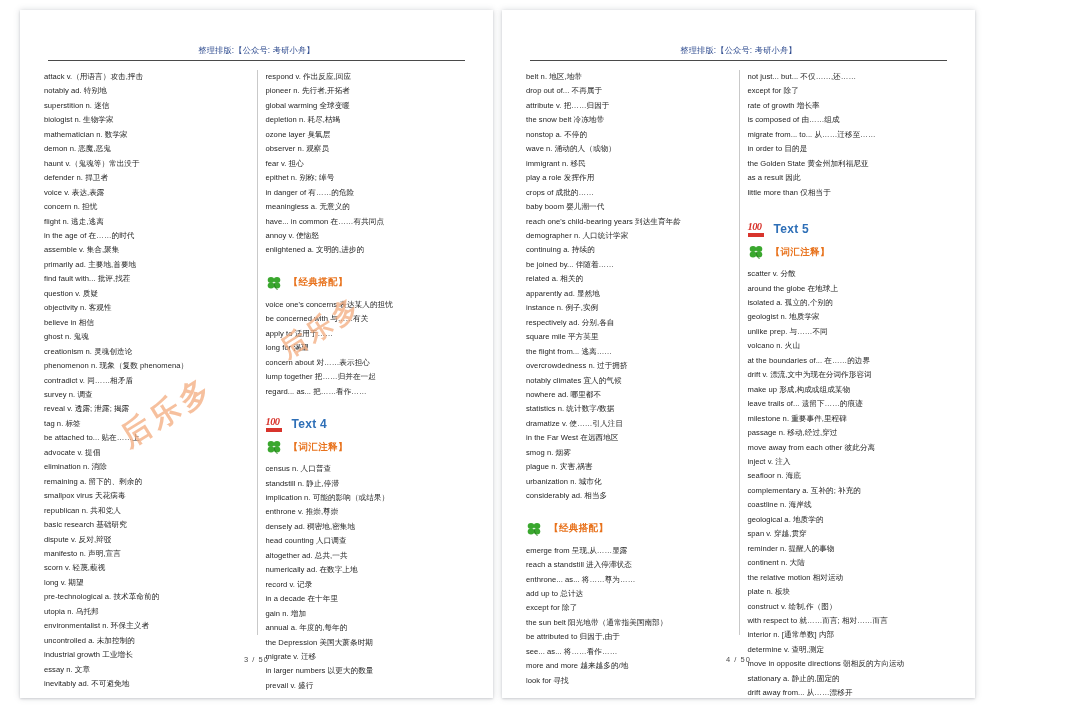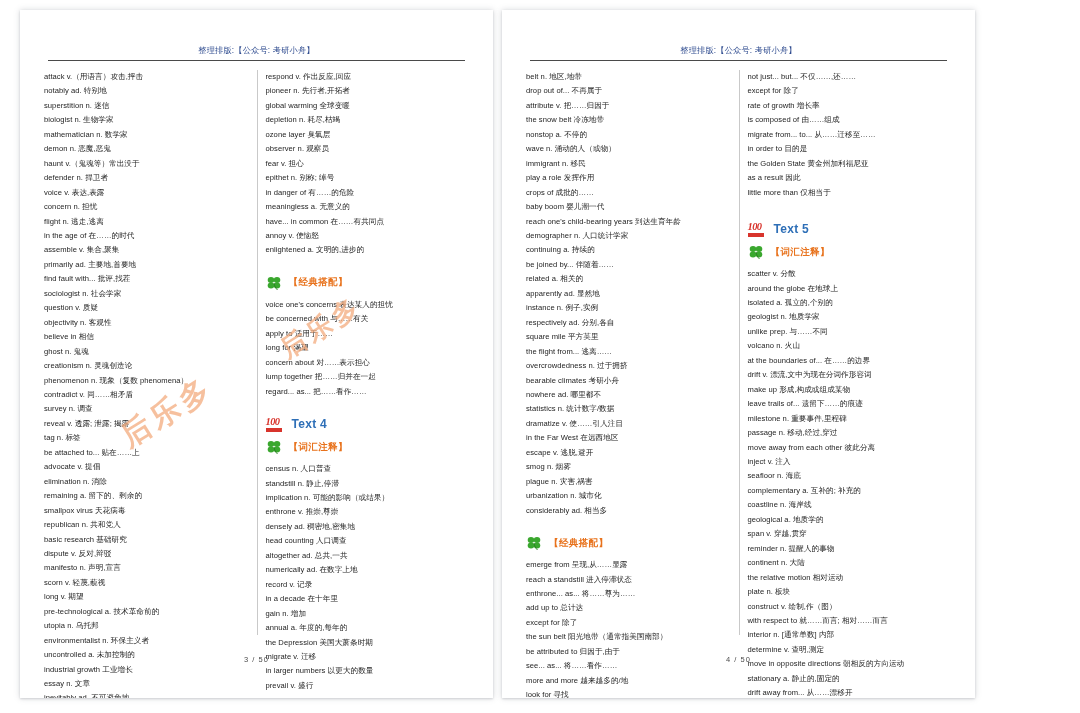--- a/index.html
+++ b/index.html
@@ -195,21 +195,20 @@
             <div class="entry">demon  n. 恶魔,恶鬼</div>
             <div class="entry">haunt  v.（鬼魂等）常出没于</div>
             <div class="entry">defender  n. 捍卫者</div>
             <div class="entry">voice  v. 表达,表露</div>
             <div class="entry">concern  n. 担忧</div>
             <div class="entry">flight  n. 逃走,逃离</div>
             <div class="entry">in the age of  在……的时代</div>
             <div class="entry">assemble  v. 集合,聚集</div>
             <div class="entry">primarily  ad. 主要地,首要地</div>
             <div class="entry">find fault with...  批评,找茬</div>
-            <div class="entry">sociologist  n. 社会学家</div>
             <div class="entry">question  v. 质疑</div>
             <div class="entry">objectivity  n. 客观性</div>
             <div class="entry">believe in  相信</div>
             <div class="entry">ghost  n. 鬼魂</div>
             <div class="entry">creationism  n. 灵魂创造论</div>
             <div class="entry">phenomenon  n. 现象（复数 phenomena）</div>
             <div class="entry">contradict  v. 同……相矛盾</div>
             <div class="entry">survey  n. 调查</div>
             <div class="entry">reveal  v. 透露; 泄露; 揭露</div>
             <div class="entry">tag  n. 标签</div>
@@ -331,26 +330,25 @@
             <div class="entry">demographer  n. 人口统计学家</div>
             <div class="entry">continuing  a. 持续的</div>
             <div class="entry">be joined by...  伴随着……</div>
             <div class="entry">related  a. 相关的</div>
             <div class="entry">apparently  ad. 显然地</div>
             <div class="entry">instance  n. 例子,实例</div>
             <div class="entry">respectively  ad. 分别,各自</div>
             <div class="entry">square mile  平方英里</div>
             <div class="entry">the flight from...  逃离……</div>
             <div class="entry">overcrowdedness  n. 过于拥挤</div>
-            <div class="entry">bearable climates  考研小舟</div>
+            <div class="entry">notably climates  宜人的气候</div>
             <div class="entry">nowhere  ad. 哪里都不</div>
             <div class="entry">statistics  n. 统计数字/数据</div>
             <div class="entry">dramatize  v. 使……引人注目</div>
             <div class="entry">in the Far West  在远西地区</div>
-            <div class="entry">escape  v. 逃脱,避开</div>
             <div class="entry">smog  n. 烟雾</div>
             <div class="entry">plague  n. 灾害,祸害</div>
             <div class="entry">urbanization  n. 城市化</div>
             <div class="entry">considerably  ad. 相当多</div>
             <div class="spacer-md"></div>
             <div class="sec-head">
               <span class="emoji-clover"><svg viewBox="0 0 32 32" width="16" height="16">
                   <g fill="#3aa72e">
                     <ellipse cx="10" cy="10" rx="6.6" ry="6"></ellipse>
                     <ellipse cx="22" cy="10" rx="6.6" ry="6"></ellipse>

